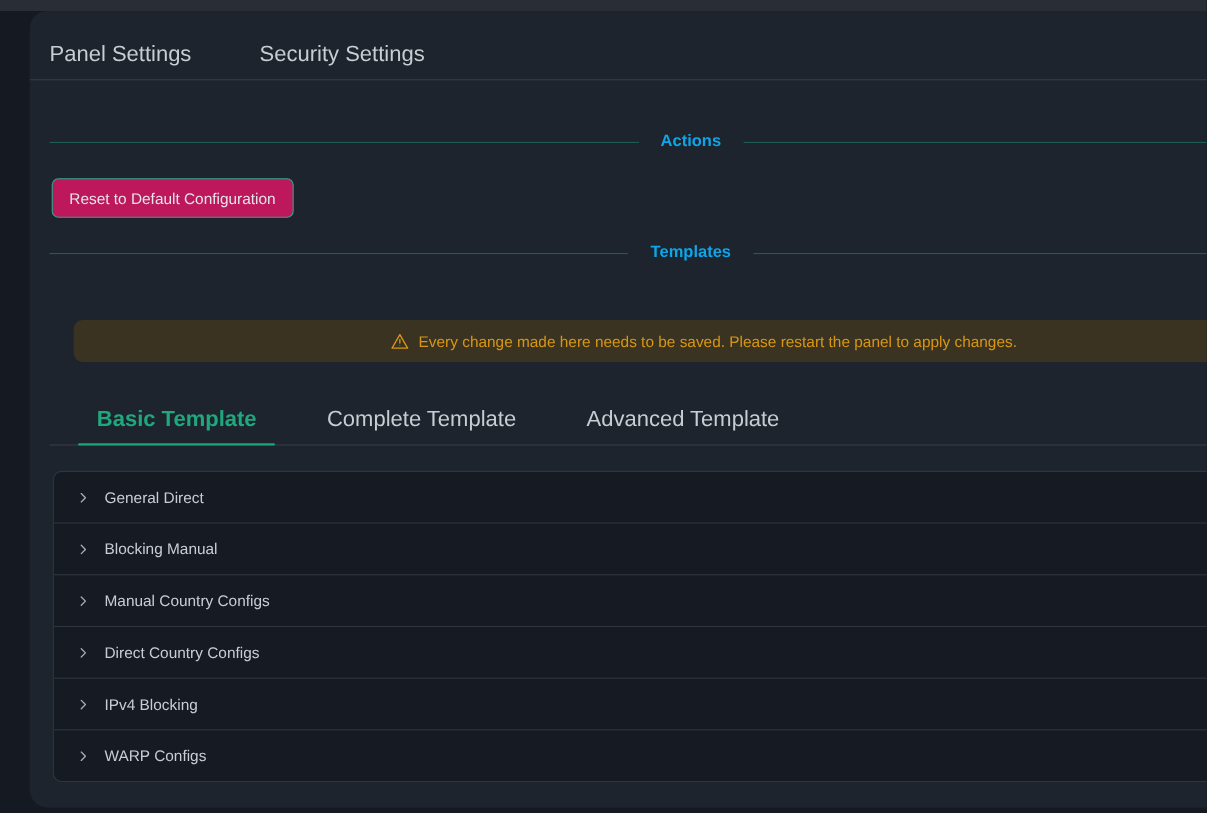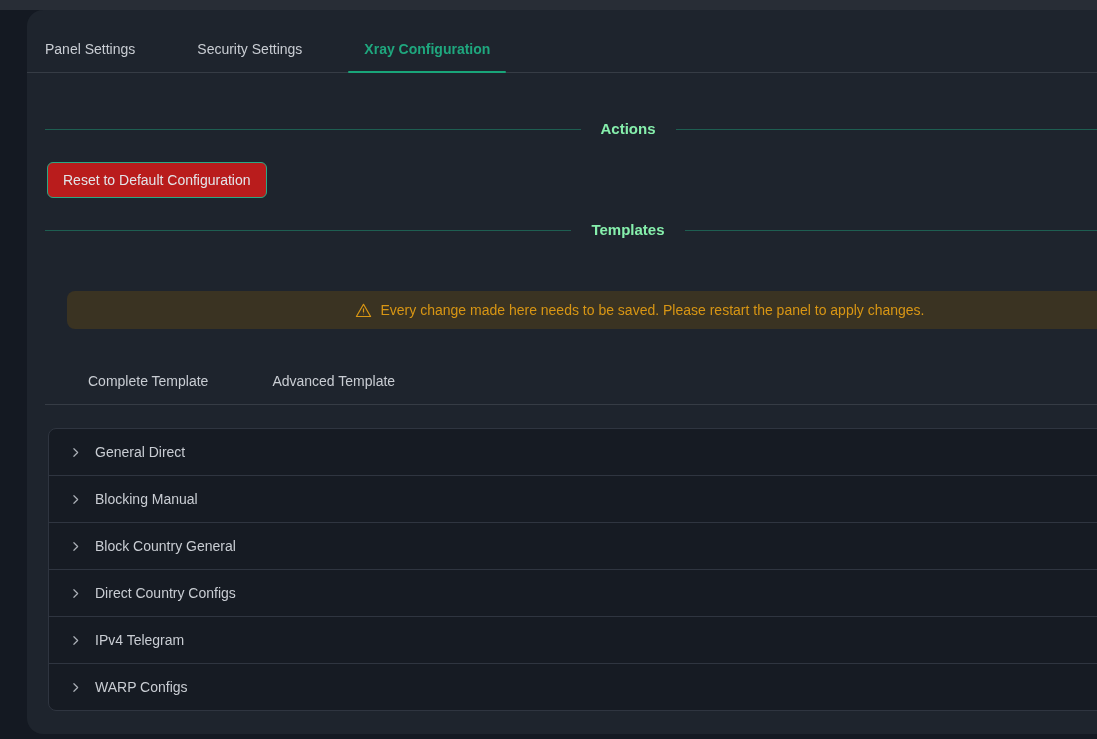--- a/index.html
+++ b/index.html
@@ -11,38 +11,38 @@
   }
   .top-band{position:absolute;top:0;left:0;width:1097px;height:10px;background:#282d36;}
   .card{
     position:absolute;left:27px;top:10px;width:1202px;height:724px;
     background:#1e242d;border-radius:16px;
   }
   
   .tabbar{display:flex;gap:30px;position:relative;}
   .main-tabs{margin-top:16px;padding-left:2px;border-bottom:1px solid #363c45;}
   .tab{
-    position:relative;padding:12px 16px;font-size:14px;line-height:22px;
+    position:relative;padding:12px 16px;font-size:20px;line-height:22px;
     color:#c9cdd3;cursor:pointer;white-space:nowrap;
   }
   .tab.active{color:#1fa77e;font-weight:600;}
   .tab.active::after{
     content:"";position:absolute;left:0;right:0;bottom:-1px;height:2px;
     background:#19a579;border-radius:2px;
   }
   
   .content{padding:0 18px;}
   .divider{display:flex;align-items:center;height:22px;}
   .divider .line{flex:1;height:1px;background:rgba(32,167,126,0.45);}
-  .divider .label{padding:0 20px;font-size:15px;font-weight:700;color:#86efac;line-height:22px;}
+  .divider .label{padding:0 20px;font-size:15px;font-weight:700;color:#0ea5e9;line-height:22px;}
   .divider.actions{margin-top:45px;}
   .divider.templates{margin-top:21px;}
   .reset-btn{
     display:inline-flex;align-items:center;margin-top:22px;margin-left:2px;height:30px;
-    padding:17px 15px;background:#b91c1c;border:1px solid #2ba884;border-radius:6px;
+    padding:17px 15px;background:#be185d;border:1px solid #2ba884;border-radius:6px;
     color:#e2e5e9;font-size:14px;font-family:"Liberation Sans", sans-serif;cursor:pointer;
   }
   .banner{
     margin-top:50px;margin-left:22px;width:1146px;height:38px;border-radius:8px;
     background:#3a3322;display:flex;align-items:center;justify-content:center;gap:8px;
     color:#d89614;font-size:14px;
   }
   .banner svg{flex:0 0 auto;display:block;}
   .inner-tabs{margin-top:29px;padding-left:26px;border-bottom:1px solid #363c45;}
   .inner-tabs .tab{padding:12px 17px;}
@@ -65,23 +65,20 @@
 
 <div class="card">
 
   <div class="tabbar main-tabs">
       <div class="tab">
       <span>Panel Settings</span>
     </div>
       <div class="tab">
       <span>Security Settings</span>
     </div>
-      <div class="tab active">
-      <span>Xray Configuration</span>
-    </div>
     </div>
 
   <div class="content">
 
     <div class="divider actions">
       <span class="line"></span>
       <span class="label">Actions</span>
       <span class="line"></span>
     </div>
 
@@ -98,20 +95,23 @@
     <div class="banner">
       <svg width="17" height="17" viewBox="0 0 24 24" fill="none" stroke="#d89614" stroke-width="1.7" stroke-linejoin="round" stroke-linecap="round">
         <path d="M12 3.2 L22 20.5 L2 20.5 Z"></path>
         <line x1="12" y1="9.5" x2="12" y2="14"></line>
         <circle cx="12" cy="17" r="0.6" fill="#d89614" stroke="none"></circle>
       </svg>
       <span>Every change made here needs to be saved. Please restart the panel to apply changes.</span>
     </div>
 
     <div class="tabbar inner-tabs">
+        <div class="tab active">
+        <span>Basic Template</span>
+      </div>
         <div class="tab">
         <span>Complete Template</span>
       </div>
         <div class="tab">
         <span>Advanced Template</span>
       </div>
       </div>
 
     <div class="collapse">
         <div class="section">
@@ -123,33 +123,33 @@
         <div class="section">
         <svg width="13" height="13" viewBox="0 0 24 24" fill="none" stroke="#a9aeb5" stroke-width="2.2" stroke-linecap="round" stroke-linejoin="round">
           <polyline points="9 5 16 12 9 19"></polyline>
         </svg>
         <span>Blocking Manual</span>
       </div>
         <div class="section">
         <svg width="13" height="13" viewBox="0 0 24 24" fill="none" stroke="#a9aeb5" stroke-width="2.2" stroke-linecap="round" stroke-linejoin="round">
           <polyline points="9 5 16 12 9 19"></polyline>
         </svg>
-        <span>Block Country General</span>
+        <span>Manual Country Configs</span>
       </div>
         <div class="section">
         <svg width="13" height="13" viewBox="0 0 24 24" fill="none" stroke="#a9aeb5" stroke-width="2.2" stroke-linecap="round" stroke-linejoin="round">
           <polyline points="9 5 16 12 9 19"></polyline>
         </svg>
         <span>Direct Country Configs</span>
       </div>
         <div class="section">
         <svg width="13" height="13" viewBox="0 0 24 24" fill="none" stroke="#a9aeb5" stroke-width="2.2" stroke-linecap="round" stroke-linejoin="round">
           <polyline points="9 5 16 12 9 19"></polyline>
         </svg>
-        <span>IPv4 Telegram</span>
+        <span>IPv4 Blocking</span>
       </div>
         <div class="section">
         <svg width="13" height="13" viewBox="0 0 24 24" fill="none" stroke="#a9aeb5" stroke-width="2.2" stroke-linecap="round" stroke-linejoin="round">
           <polyline points="9 5 16 12 9 19"></polyline>
         </svg>
         <span>WARP Configs</span>
       </div>
       </div>
 
   </div>

